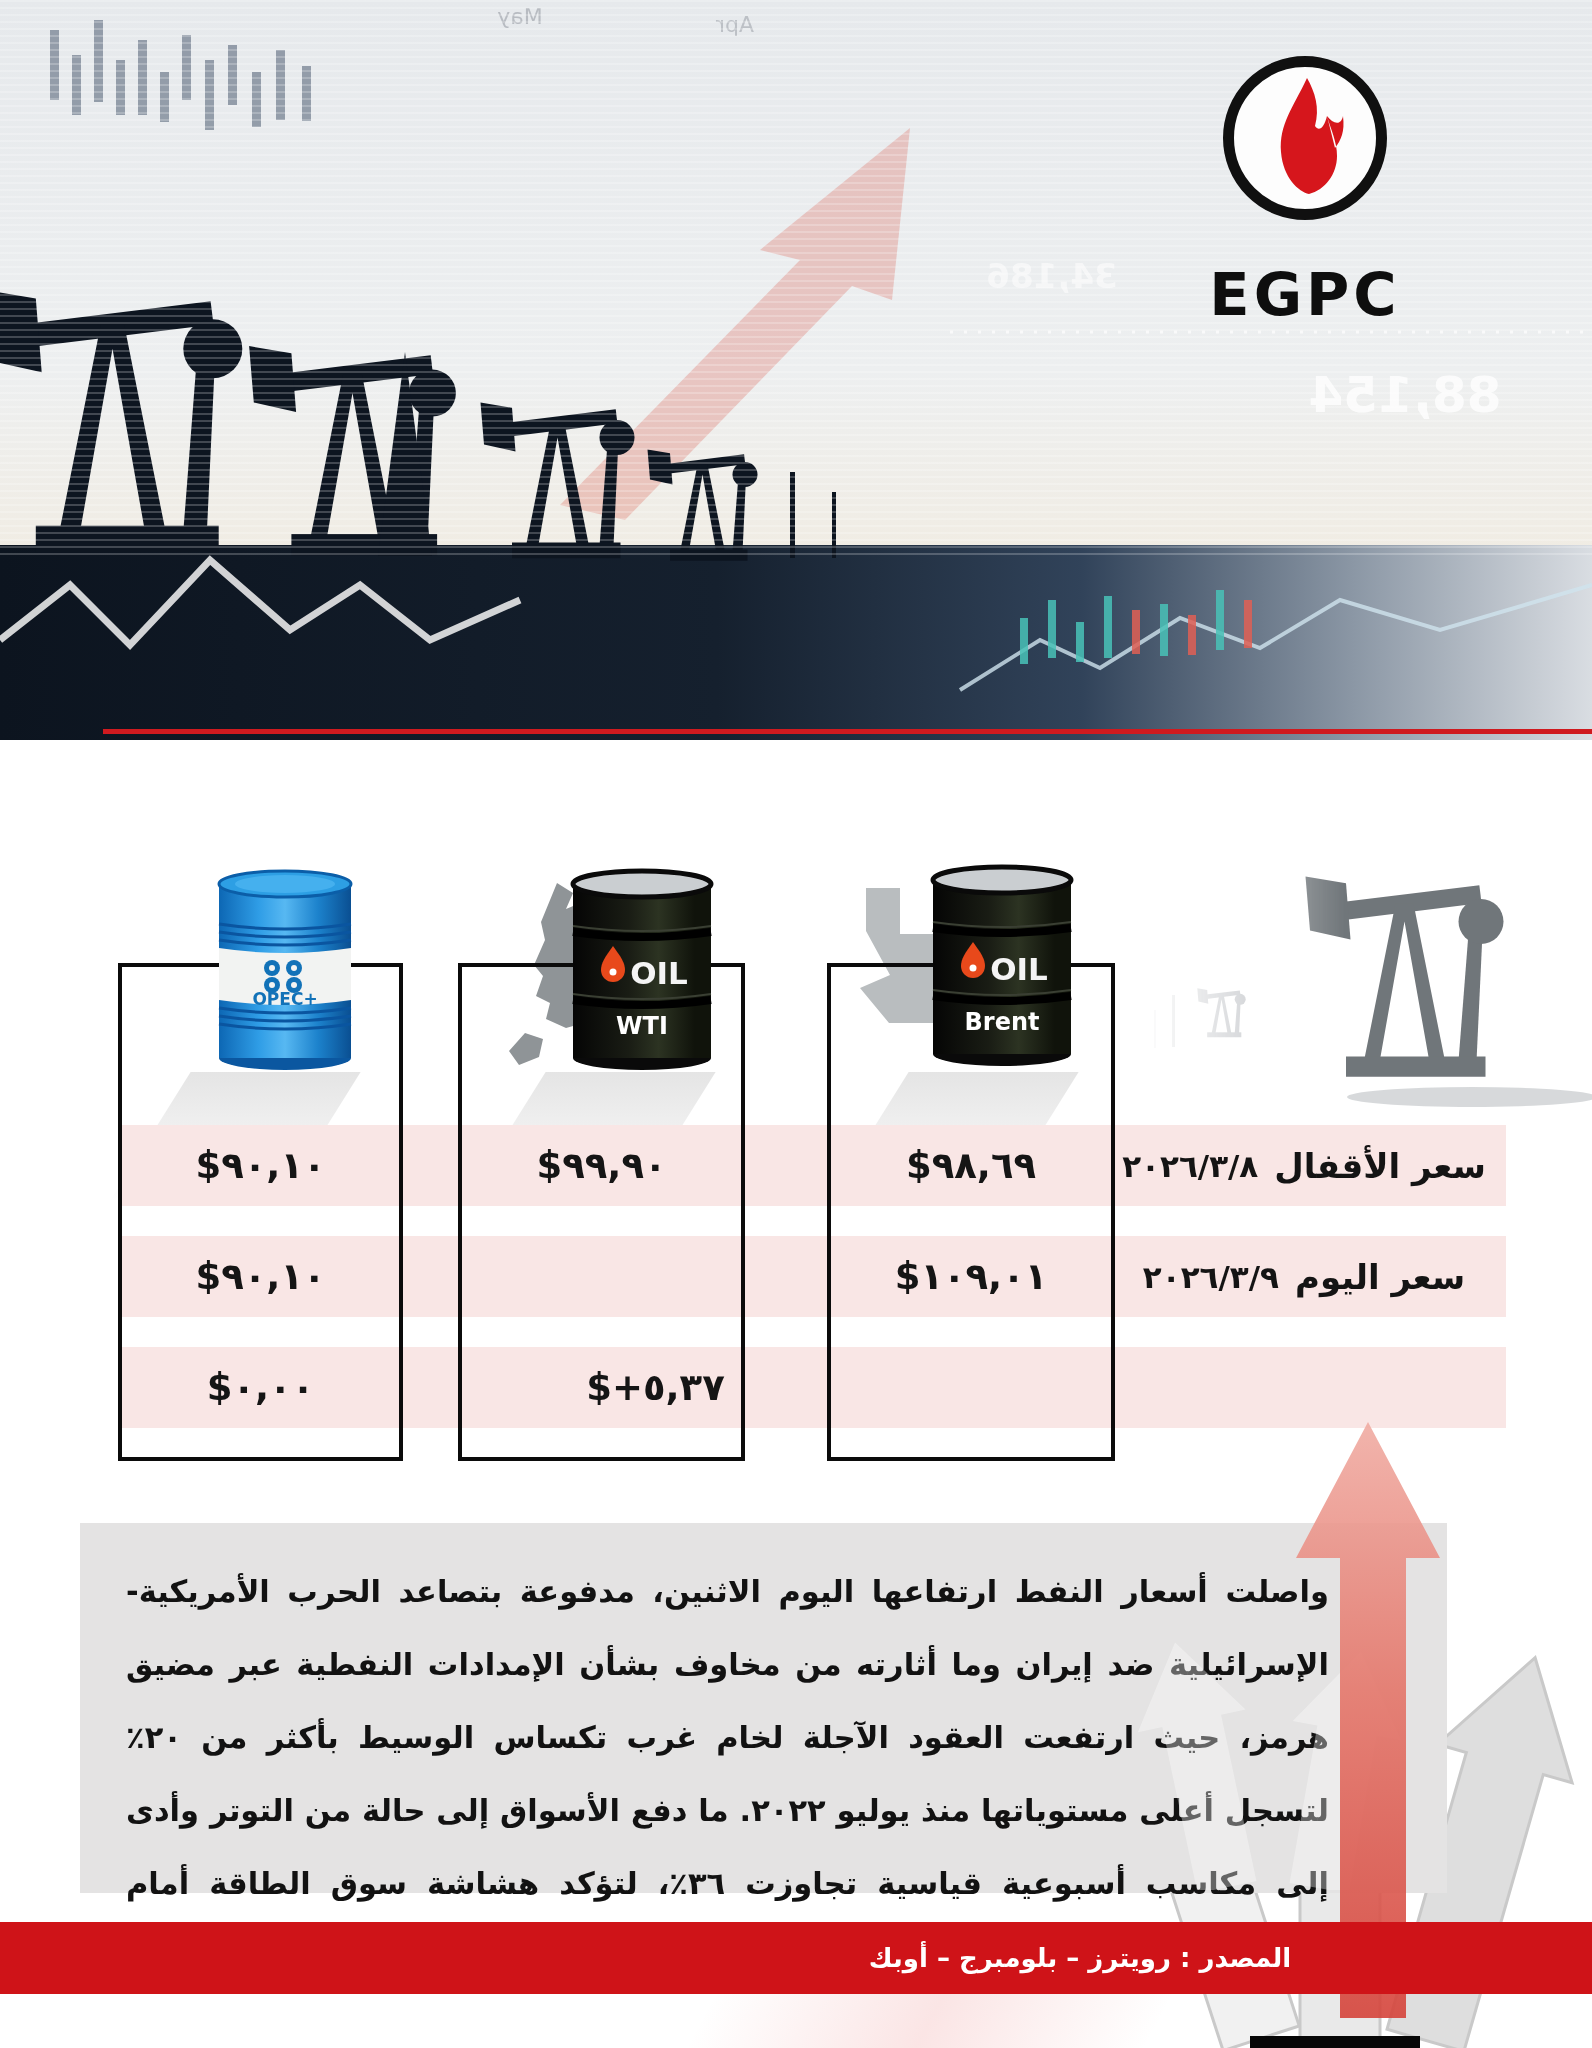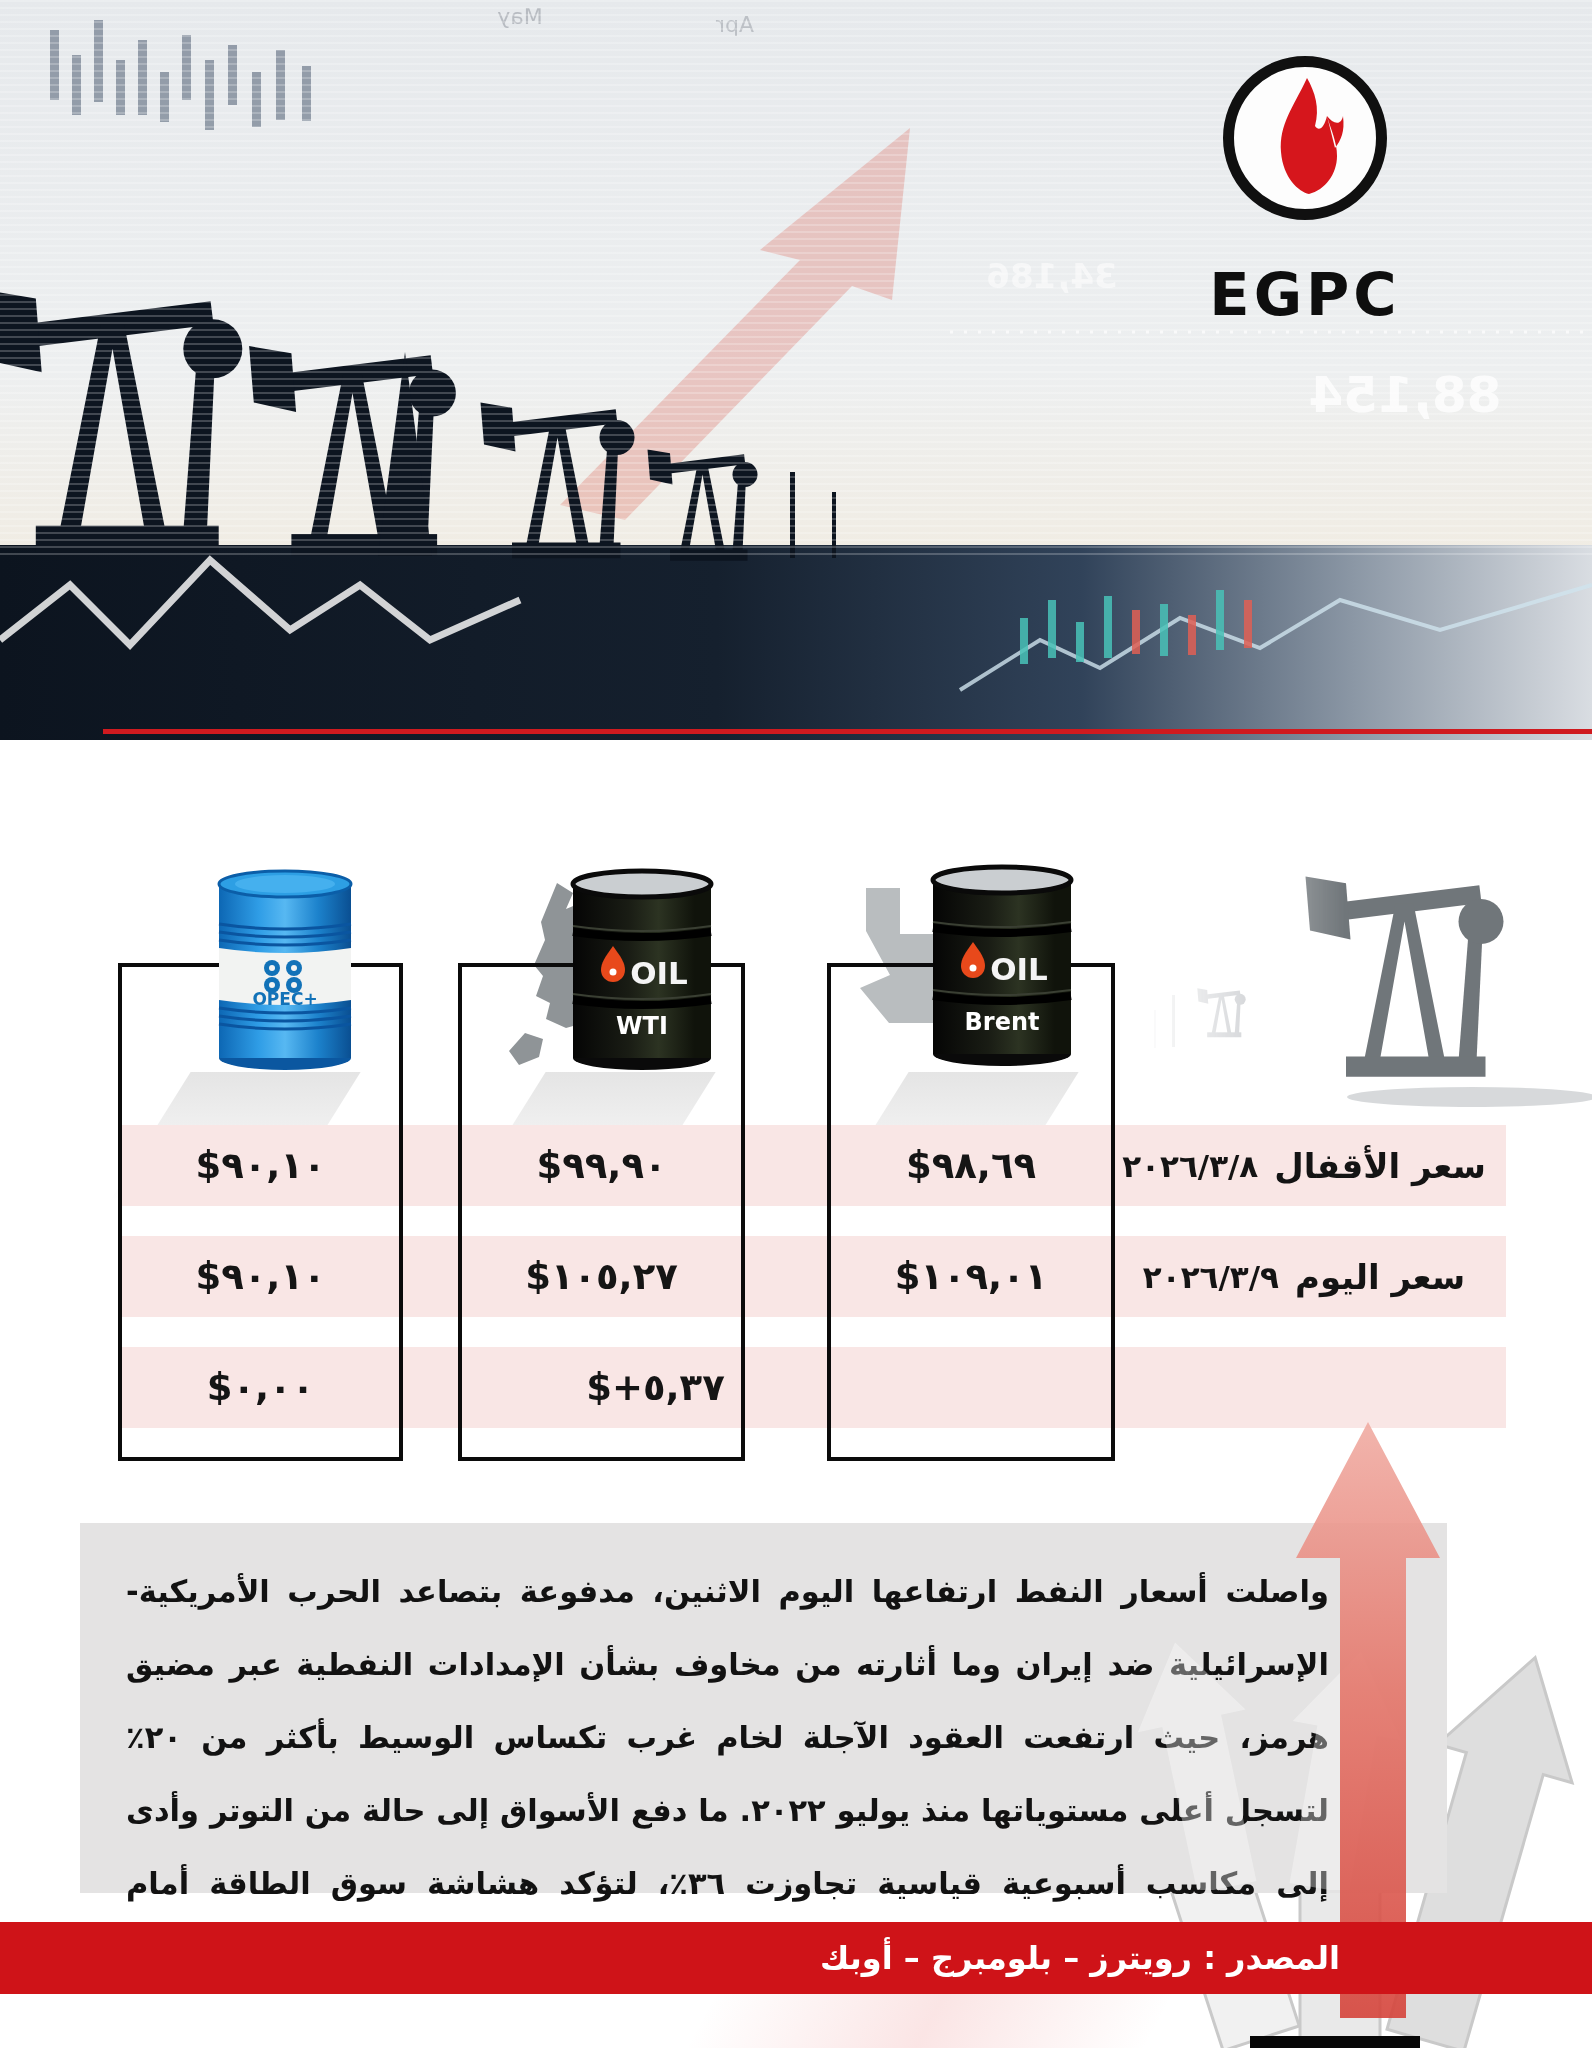--- a/index.html
+++ b/index.html
@@ -41,21 +41,21 @@
 
   
   .gray-arrows{left:1040px;top:1500px;width:552px;height:548px;z-index:1;}
   .article{left:80px;top:1523px;width:1367px;height:370px;background:#e4e3e3;z-index:2;}
   .article p{margin:0;padding:32px 118px 0 46px;direction:rtl;text-align:justify;
      font-weight:bold;font-size:30.5px;line-height:73px;color:#121212;}
   .white-arrows{left:1100px;top:1600px;width:330px;height:290px;z-index:3;opacity:.35;}
   .red-arrow{left:1280px;top:1418px;width:180px;height:600px;z-index:4;}
   .footer-bar{left:0;top:1922px;width:1592px;height:72px;background:#cf1318;z-index:6;}
   .footer-src{position:absolute;left:760px;top:0;width:640px;height:72px;line-height:72px;
-     text-align:center;color:#fff;font-weight:bold;font-size:32px;direction:rtl;}
+     text-align:center;color:#fff;font-weight:bold;font-size:26px;direction:rtl;}
   .pink-band{left:700px;top:1994px;width:460px;height:54px;z-index:5;transform:skewX(-28deg);
      background:linear-gradient(90deg,rgba(231,110,110,0),rgba(231,110,110,.18),rgba(231,110,110,0));}
   .black-chip{left:1250px;top:2036px;width:170px;height:12px;background:#070707;z-index:7;}
 </style>
 </head>
 <body>
 
 <div class="page">
 
   <svg class="abs hero" viewBox="0 0 1592 740" xmlns="http://www.w3.org/2000/svg">
@@ -263,21 +263,20 @@
 
   <div class="abs val" style="left:118px;top:1125px;width:285px;">$٩٠,١٠</div>
   <div class="abs val" style="left:458px;top:1125px;width:287px;">$٩٩,٩٠</div>
   <div class="abs val" style="left:827px;top:1125px;width:288px;">$٩٨,٦٩</div>
   <div class="abs rowlabel" style="top:1125px;">
     <span>سعر الأقفال</span>
     <span class="dt">٢٠٢٦/٣/٨</span>
   </div>
 
   <div class="abs val" style="left:118px;top:1236px;width:285px;">$٩٠,١٠</div>
-  <div class="abs val" style="left:458px;top:1236px;width:287px;">$١٠٥,٢٧</div>
   <div class="abs val" style="left:827px;top:1236px;width:288px;">$١٠٩,٠١</div>
   <div class="abs rowlabel" style="top:1236px;">
     <span>سعر اليوم</span>
     <span class="dt">٢٠٢٦/٣/٩</span>
   </div>
 
   <div class="abs val" style="left:118px;top:1347px;width:285px;">$٠,٠٠</div>
   <div class="abs val" style="left:476px;top:1347px;width:287px;padding-left:36px;">$+٥,٣٧</div>
 
   <svg class="abs gray-arrows" viewBox="0 0 552 548">

